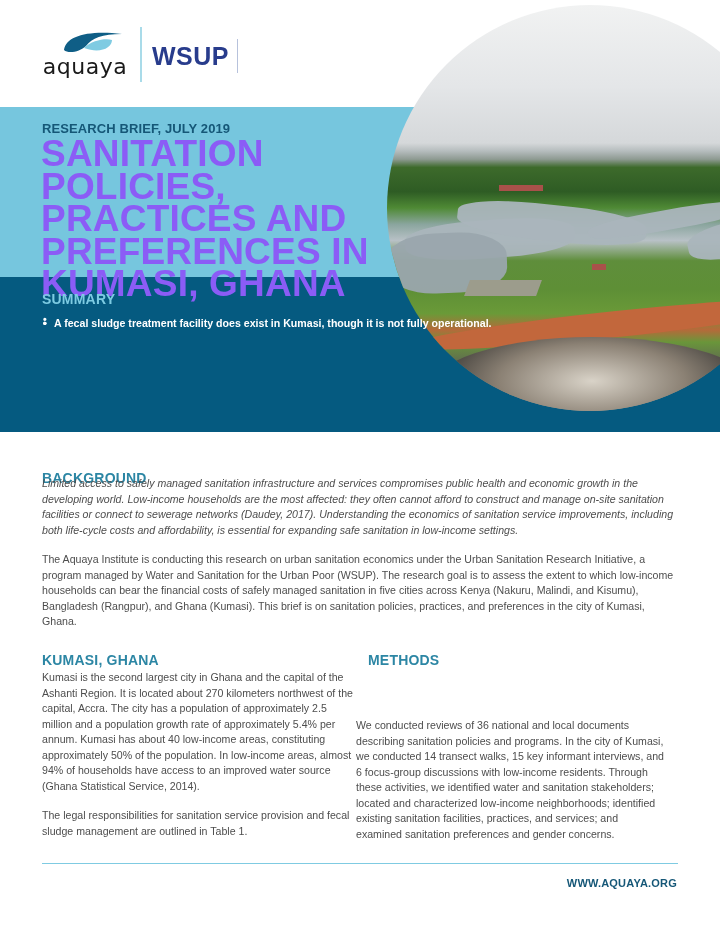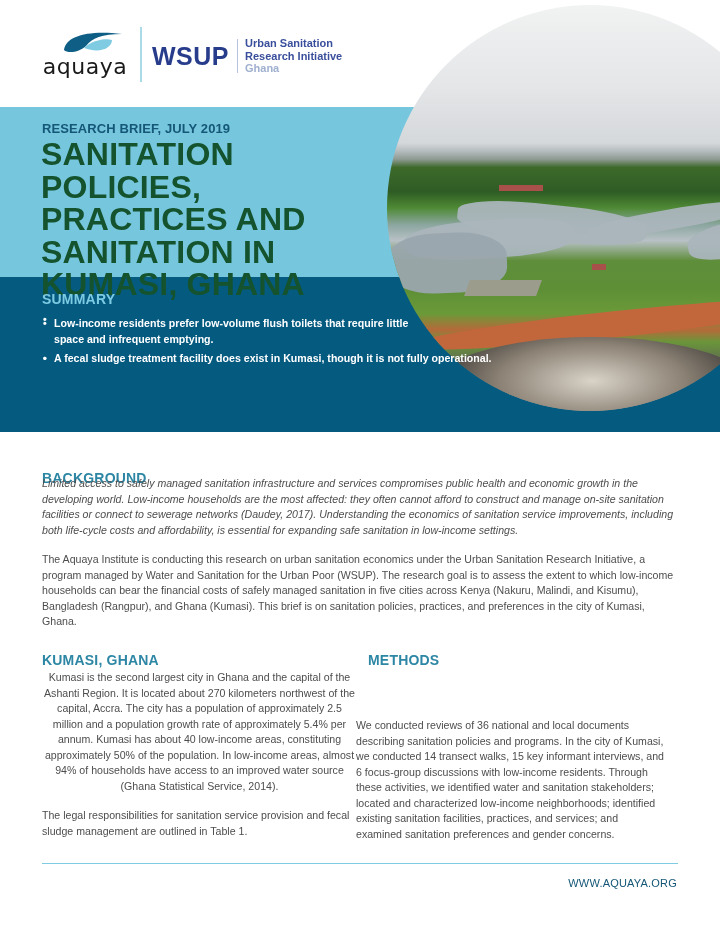--- a/index.html
+++ b/index.html
@@ -18,21 +18,21 @@
   .logo-wsup .wsup-sep { width: 1px; height: 34px; background: #b7c2dc; margin: 0 7px 0 8px; }
   .logo-wsup .wsup-text { font-size: 11px; line-height: 12.5px; font-weight: bold; color: #3a4f9c; }
   .logo-wsup .wsup-text .ghana { color: #9fb0cf; }
 
   
   .band-light { position: absolute; left: 0; top: 107px; width: 720px; height: 170px; background: #76c6de; }
   .band-dark { position: absolute; left: 0; top: 277px; width: 720px; height: 155px; background: #055a80; }
 
   .brief-label { position: absolute; left: 42px; top: 121px; font-size: 13px; font-weight: bold; color: #155777; letter-spacing: 0.1px; }
   .title { position: absolute; left: 41px; top: 138px; width: 360px; font-family: "Liberation Sans", sans-serif;
-    font-weight: bold; font-size: 32px; line-height: 32.5px; color: #14532d; letter-spacing: 0.2px; }
+    font-weight: bold; font-size: 37px; line-height: 32.5px; color: #8b5cf6; letter-spacing: 0.2px; }
 
   .summary-heading { position: absolute; left: 42px; top: 291px; font-size: 14px; font-weight: bold; color: #7dcbe2; letter-spacing: 0.2px; text-align: center; }
   .summary-list { position: absolute; left: 42px; top: 312px; width: 420px; list-style: none; }
   .summary-list li { position: relative; padding-left: 12px; font-size: 10.6px; line-height: 15.5px; color: #ffffff; font-weight: bold;
     margin-bottom: 4px; }
   .summary-list li .bullet { position: absolute; left: 1px; top: 0; }
   .summary-list li.wide { width: 660px; }
   .summary-list li.w1 { width: 330px; }
   .summary-list li.w2 { width: 370px; }
 
@@ -45,57 +45,52 @@
   .photo .road { position: absolute; background: #c2673c; border-radius: 50%; }
   .photo .trash { position: absolute; border-radius: 50%; background: radial-gradient(ellipse at 50% 40%, #d9d3c8 0%, #8b8174 40%, #3a3835 70%, #6d665c 100%); }
 
   
   .section-heading { position: absolute; font-size: 14px; font-weight: bold; color: #2c86a4; letter-spacing: 0.2px; }
   .para { position: absolute; font-family: "Liberation Sans", sans-serif; font-size: 10.6px; line-height: 15.6px; color: #4d4d4d; }
   .bg-heading { left: 42px; top: 458px; margin-top: 12px; }
   .bg-p1 { left: 42px; top: 476px; width: 640px; font-style: italic; }
   .bg-p2 { left: 42px; top: 552px; width: 640px; }
   .ku-heading { left: 42px; top: 652px; }
-  .ku-p1 { left: 42px; top: 670px; width: 315px; line-height: 15.5px; text-align: center; }
+  .ku-p1 { left: 42px; top: 670px; width: 315px; line-height: 15.5px; }
   .ku-p2 { left: 42px; top: 808px; width: 315px; line-height: 15.5px; }
   .me-heading { left: 368px; top: 652px; }
   .me-p1 { left: 356px; top: 670px; width: 310px; line-height: 15.5px; margin-top: 48px; }
 
   .footer-rule { position: absolute; left: 42px; top: 863px; width: 636px; height: 1px; background: #7fcbe2; }
-  .footer-link { position: absolute; right: 43px; top: 877px; font-size: 11px; font-weight: normal; color: #155777; text-decoration: none; letter-spacing: 0.2px; }
+  .footer-link { position: absolute; right: 43px; top: 877px; font-size: 11px; font-weight: bold; color: #155777; text-decoration: none; letter-spacing: 0.2px; }
 </style>
 </head>
 <body>
 
 <div class="logo-aquaya">
   <svg class="swoosh" viewBox="0 0 62 26">
     <path d="M2 22 C 4 8, 26 2, 60 6 C 40 6, 30 10, 24 18 C 18 24, 6 26, 2 22 Z" fill="#0f5e86"></path>
     <path d="M22 20 C 30 12, 44 10, 50 12 C 50 20, 38 26, 22 20 Z" fill="#7fcbe2"></path>
   </svg>
   <div class="wordmark">aquaya</div>
 </div>
 <div class="logo-divider"></div>
 <div class="logo-wsup">
   <span class="wsup-mark">WSUP</span>
   <span class="wsup-sep"></span>
-  <div class="wsup-text">
-    <div>Urban Sanitation</div>
-    <div>Research Initiative</div>
-    <div class="ghana">Ghana</div>
-  </div>
 </div>
 
 <div class="band-light"></div>
 <div class="band-dark"></div>
 
 <div class="brief-label">RESEARCH BRIEF, JULY 2019</div>
 <h1 class="title">
   <div>SANITATION POLICIES,</div>
   <div>PRACTICES AND</div>
-  <div>SANITATION IN</div>
+  <div>PREFERENCES IN</div>
   <div>KUMASI, GHANA</div>
 </h1>
 
 <div class="photo" title="Aerial view of fecal sludge treatment ponds in Kumasi with city in background and waste pile in foreground">
   <div class="pond" style="left:18px; top:215px; width:170px; height:38px; transform:rotate(-4deg);"></div>
   <div class="pond" style="left:70px; top:200px; width:190px; height:36px; transform:rotate(6deg);"></div>
   <div class="pond" style="left:0px; top:228px; width:120px; height:60px; transform:rotate(-2deg); background:#9aa6ad;"></div>
   <div class="pond" style="left:200px; top:205px; width:160px; height:20px; transform:rotate(-10deg);"></div>
   <div class="pond" style="left:300px; top:215px; width:110px; height:35px; transform:rotate(-12deg);"></div>
   <div class="roof" style="left:112px; top:180px; width:44px; height:6px;"></div>
@@ -105,21 +100,20 @@
   <div class="trash" style="left:40px; top:332px; width:330px; height:110px;"></div>
 </div>
 
 <div class="summary-heading">SUMMARY</div>
 <ul class="summary-list">
   <li class="w1">
     <span class="bullet">•</span>
   </li>
   <li class="w2">
     <span class="bullet">•</span>
-    <span>Low-income residents prefer low-volume flush toilets that require little space and infrequent emptying.</span>
   </li>
   <li class="wide">
     <span class="bullet">•</span>
   </li>
   <li class="wide">
     <span class="bullet">•</span>
     <span>A fecal sludge treatment facility does exist in Kumasi, though it is not fully operational.</span>
   </li>
 </ul>
 

